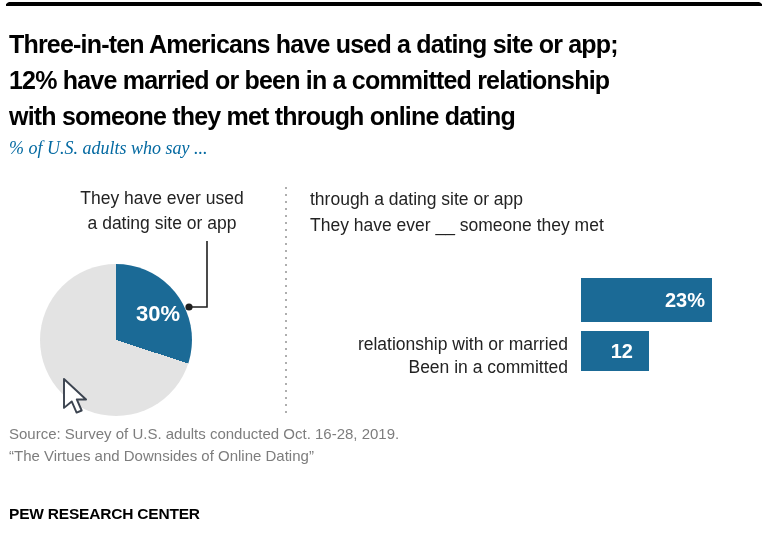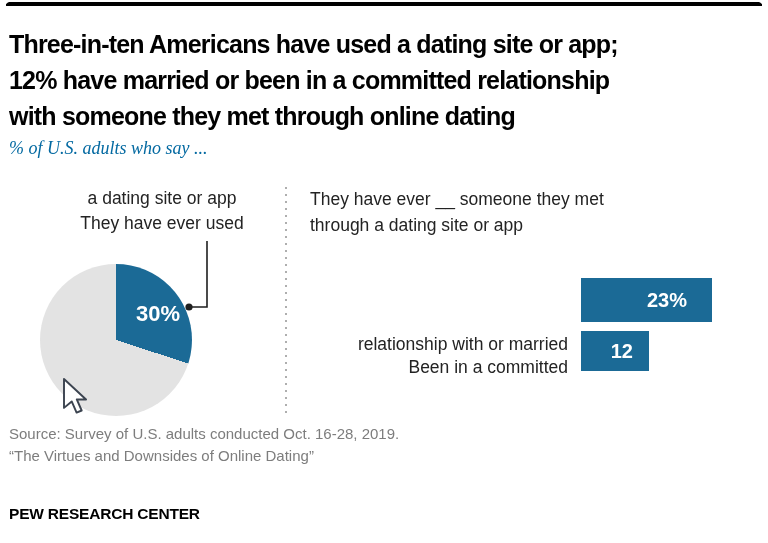--- a/index.html
+++ b/index.html
@@ -88,21 +88,21 @@
   .bar-label.row1 { left: 328px; top: 333px; }
   .bar {
     position: absolute;
     left: 581px;
     background: #1b6a96;
     color: #ffffff;
     font-weight: bold;
     font-size: 20px;
     text-align: right;
   }
-  .bar.row0 { top: 278px; height: 44px; line-height: 44px; padding-right: 25px; }
+  .bar.row0 { top: 278px; height: 44px; line-height: 44px; padding-right: 7px; }
   .bar.row1 { top: 331px; height: 40px; line-height: 40px; padding-right: 16px; }
   .note-block {
     position: absolute;
     left: 9px; top: 423px;
     font-size: 15px;
     line-height: 22px;
     color: #7d7d7d;
   }
   .brand {
     position: absolute;
@@ -128,32 +128,32 @@
 
   <h1 class="title">
     <span style="display:block">Three-in-ten Americans have used a dating site or app;</span>
     <span style="display:block">12% have married or been in a committed relationship</span>
     <span style="display:block">with someone they met through online dating</span>
   </h1>
 
   <div class="subtitle">% of U.S. adults who say ...</div>
 
   <div class="pie-label">
+    <span style="display:block">They have ever used</span>
     <span style="display:block">a dating site or app</span>
-    <span style="display:block">They have ever used</span>
   </div>
 
   <div class="pie" style="background: conic-gradient(rgb(27, 106, 150) 0deg, rgb(27, 106, 150) 108deg, rgb(227, 227, 227) 0deg);"></div>
   <div class="pie-value">30%</div>
 
   <div class="divider"></div>
 
   <div class="bars-header">
+    <span style="display:block">through a dating site or app</span>
     <span style="display:block">They have ever __ someone they met</span>
-    <span style="display:block">through a dating site or app</span>
   </div>
 
   <div class="bar row0" style="width: 131px; background: rgb(27, 106, 150);">
     <span>23%</span>
   </div>
 
   <div class="bar-label row1">
     <span style="display:block">relationship with or married</span>
     <span style="display:block">Been in a committed</span>
   </div>

